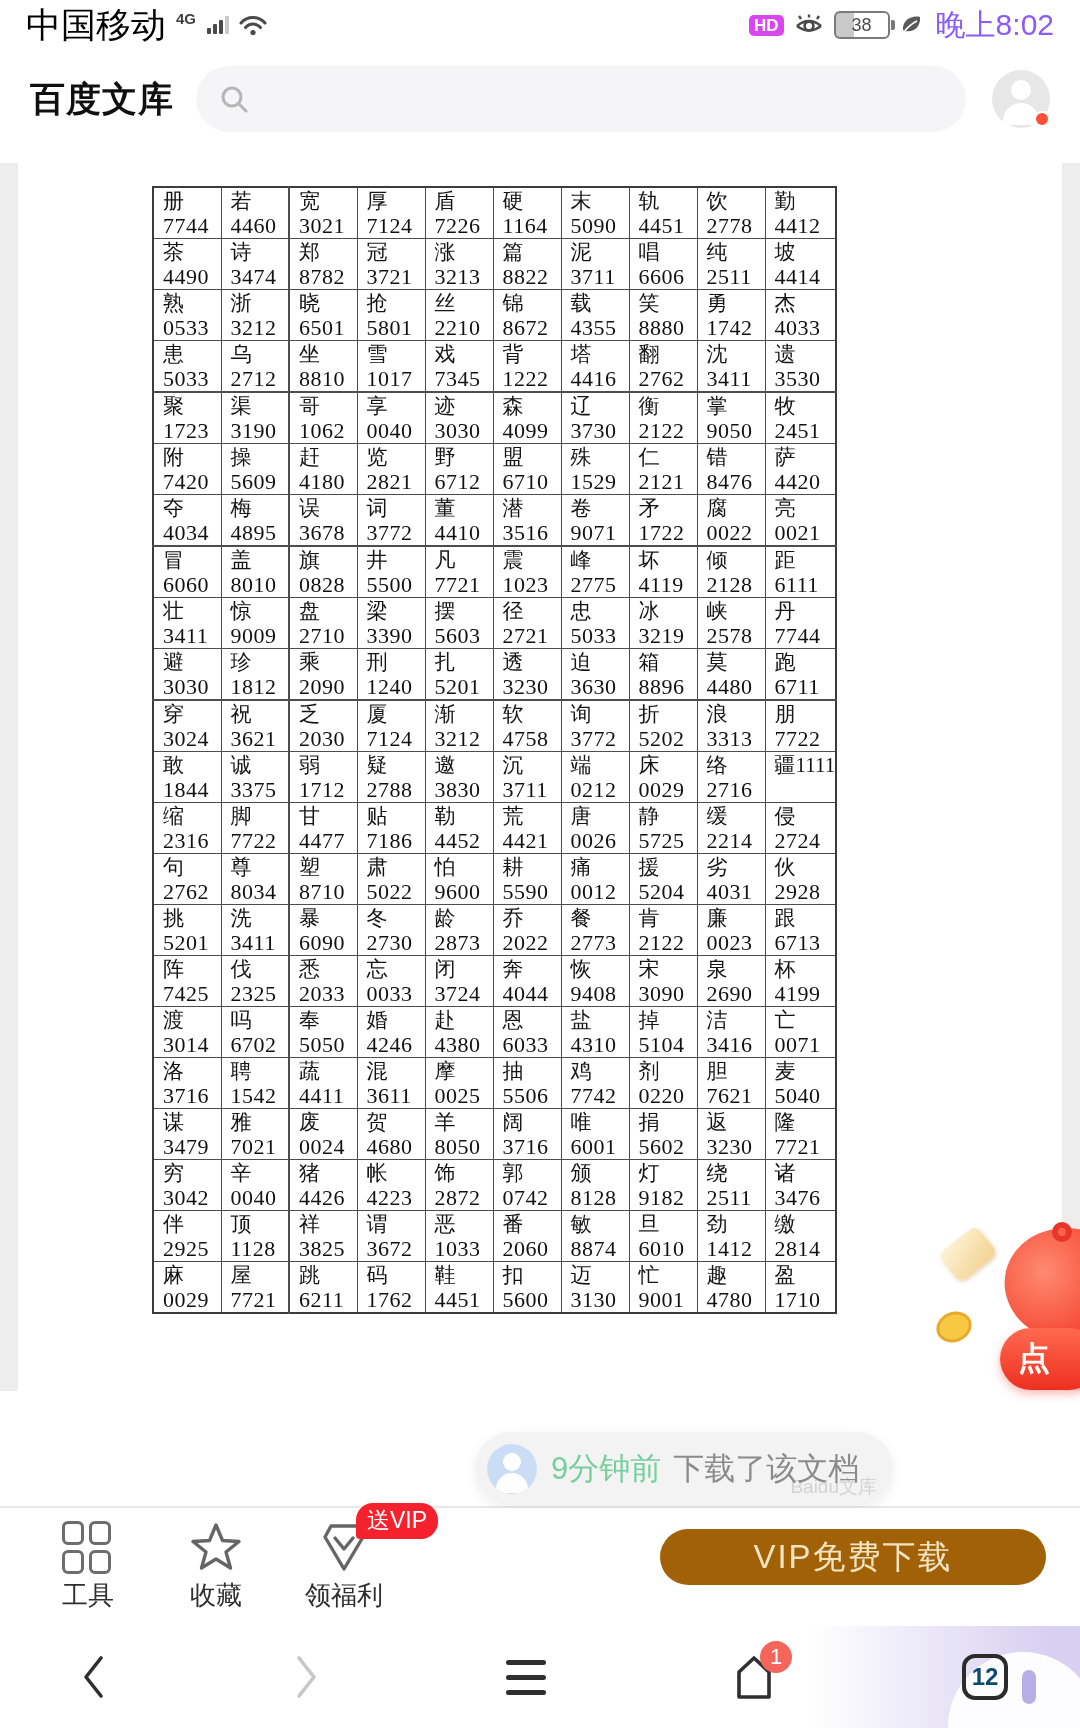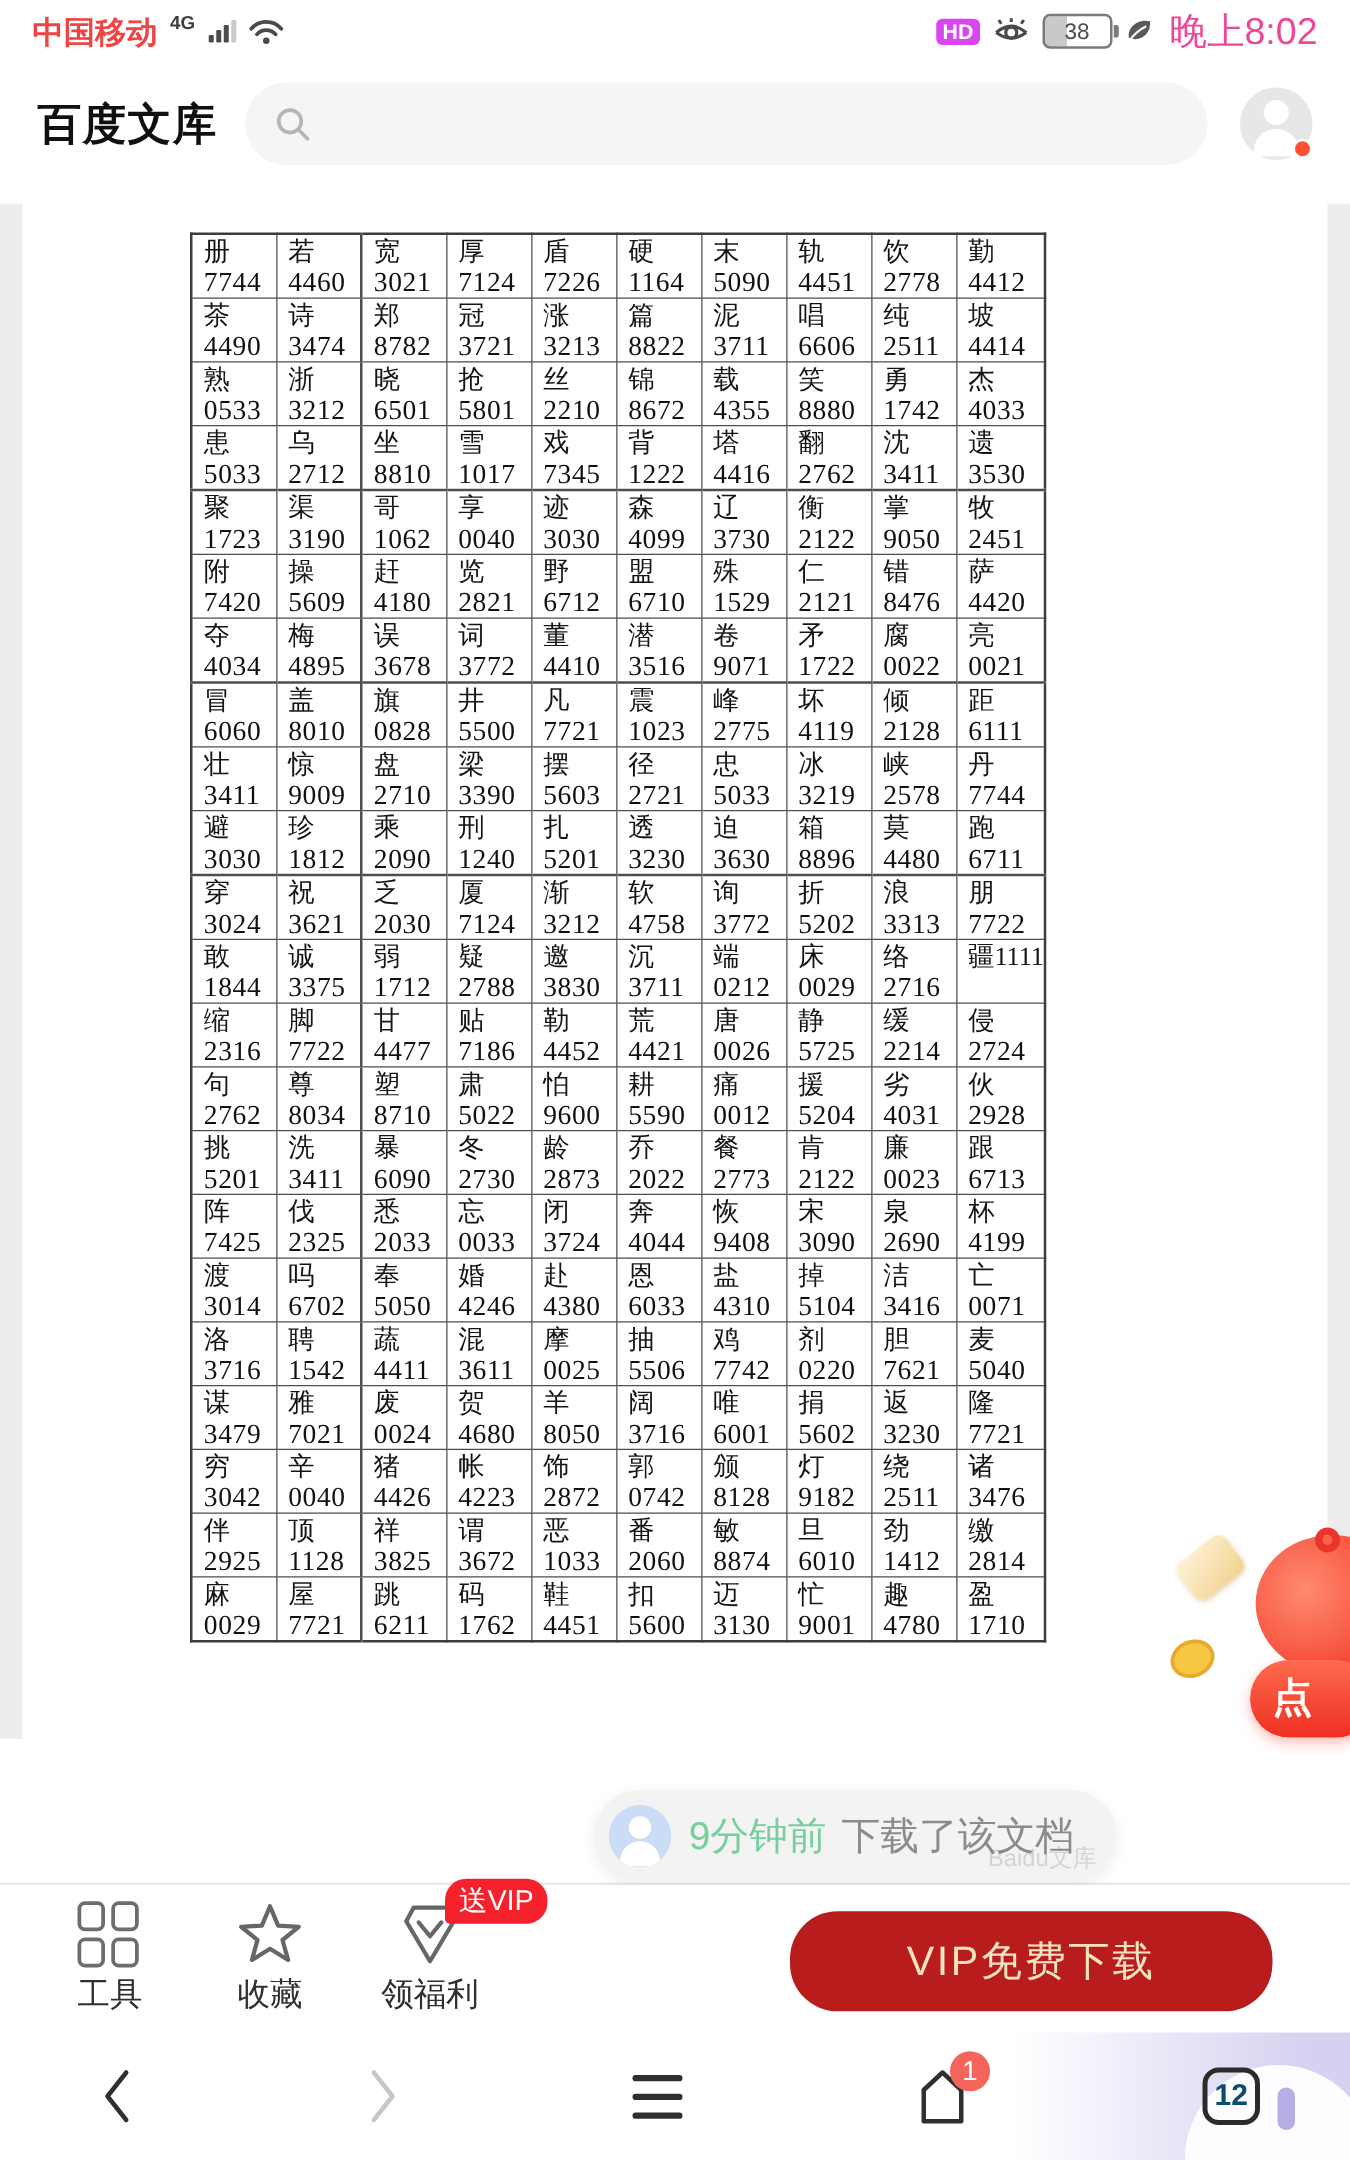--- a/index.html
+++ b/index.html
@@ -3,28 +3,28 @@
 <meta charset="utf-8">
 <style>
   * { margin:0; padding:0; box-sizing:border-box; }
   html,body { width:1080px; height:1728px; overflow:hidden; }
   body { font-family:"Liberation Sans","DejaVu Sans",sans-serif; background:#fff; position:relative; }
   .screen { width:1080px; height:1728px; position:relative; overflow:hidden; }
 
   
   .status-bar { height:44px; display:flex; align-items:center; justify-content:space-between; padding:6px 26px 0 26px; color:#3f3f3f; }
   .sb-left, .sb-right { display:flex; align-items:center; gap:9px; }
-  .sb-carrier { font-size:25px; color:#ef4444;font-weight:bold; }
+  .sb-carrier { font-size:35px; color:#000000; }
   .sb-net { font-size:15px; font-weight:700; margin:-14px 0 0 1px; color:#3e3e3e; }
   .sig { display:flex; align-items:flex-end; gap:2px; height:18px; margin-left:2px; }
   .sig i { display:block; width:4px; background:#4a4a4a; border-radius:1px; }
   .hd-badge { background:#d946ef; color:#fff; font-size:17px; font-weight:700; border-radius:5px; padding:2px 5px; line-height:1; }
   .battery { position:relative; width:56px; height:28px; border:2px solid #7a7a7a; border-radius:6px; display:flex; align-items:center; justify-content:center; font-size:18px; color:#4c4c4c; background:linear-gradient(90deg,#c9c9c9 0 34%,#fff 34%); }
   .battery:after { content:""; position:absolute; right:-7px; top:7px; width:4px; height:10px; background:#7a7a7a; border-radius:0 2px 2px 0; }
-  .sb-time { font-size:30px; color:#ec4899; margin-left:4px; }
+  .sb-time { font-size:30px; color:#8b5cf6; margin-left:4px; }
 
   
   .header { height:116px; display:flex; align-items:center; padding:0 30px 6px 30px; background:#fff; }
   .brand { font-size:35px; font-weight:700; color:#101010; letter-spacing:1px; white-space:nowrap; }
   .search { flex:1; height:66px; margin:0 26px 0 22px; background:#f5f5f7; border-radius:33px; display:flex; align-items:center; padding:0 22px; }
   .search-ph { font-size:29px; color:#b9b9b9; margin-left:12px; white-space:nowrap; overflow:hidden; }
   .avatar { width:58px; height:58px; border-radius:50%; background:#e7e7e7; position:relative; flex:0 0 auto; overflow:visible; }
   .avatar .head { position:absolute; left:19px; top:10px; width:20px; height:20px; border-radius:50%; background:#fff; }
   .avatar .bodyp { position:absolute; left:11px; top:33px; width:36px; height:22px; border-radius:18px 18px 0 0; background:#fff; }
   .avatar .dot { position:absolute; right:0px; bottom:1px; width:16px; height:16px; border-radius:50%; background:#ff4f35; border:2px solid #fff; }
@@ -58,21 +58,21 @@
   .promo-coin { position:absolute; right:108px; top:84px; width:36px; height:30px; background:#f7c843; border:3px solid #e8a92d; border-radius:50%; transform:rotate(-22deg); }
   .promo-btn { position:absolute; right:-20px; top:100px; width:100px; height:62px; border-radius:31px; background:linear-gradient(180deg,#ff6a4f,#ee2f21); color:#fff; font-size:32px; font-weight:700; display:flex; align-items:center; padding-left:18px; box-shadow:0 4px 10px rgba(240,60,40,0.35); }
 
   
   .toolbar { height:118px; background:#fff; position:relative; display:flex; align-items:center; padding-left:24px; }
   .tb-item { width:128px; display:flex; flex-direction:column; align-items:center; gap:5px; position:relative; }
   .tb-label { font-size:26px; color:#2f2f2f; }
   .grid-icon { width:52px; height:52px; display:grid; grid-template-columns:22px 22px; grid-template-rows:24px 24px; gap:5px; }
   .grid-icon i { border:3.5px solid #6d6d6d; border-radius:6px; }
   .vip-badge { position:absolute; top:-18px; right:-30px; background:#f5222d; color:#fff; font-size:23px; line-height:1; padding:6px 11px 7px; border-radius:17px 17px 17px 4px; white-space:nowrap;margin-left:15px; }
-  .vip-btn { position:absolute; left:632px; top:21px; width:386px; height:80px; border-radius:38px; background:#b91c1c; color:#f3e3c0; font-size:33px; letter-spacing:2px; display:flex; align-items:center; justify-content:center; }
+  .vip-btn { position:absolute; left:660px; top:21px; width:386px; height:56px; border-radius:38px; background:#a16207; color:#f3e3c0; font-size:33px; letter-spacing:2px; display:flex; align-items:center; justify-content:center; }
 
   
   .navbar { height:102px; background:#fff; position:relative; display:flex; align-items:center; justify-content:space-between; padding:0 72px 0 78px; }
   .nav-deco { position:absolute; right:0; top:0; width:270px; height:102px; background:linear-gradient(90deg, rgba(216,210,242,0), #d7d0f1 88%); }
   .nav-blob { position:absolute; right:-18px; top:26px; width:150px; height:150px; border-radius:50%; background:#fdfdff; }
   .nav-pill { position:absolute; right:44px; top:44px; width:14px; height:34px; border-radius:7px; background:#b7aee6; }
   .nav-item { position:relative; z-index:2; display:flex; align-items:center; justify-content:center; }
   .menu-icon { display:flex; flex-direction:column; gap:10px; }
   .menu-icon i { display:block; width:40px; height:5px; background:#2f2f2f; border-radius:2.5px; }
   .tabs-box { width:46px; height:46px; border:4px solid #2b2b2b; border-radius:13px; display:flex; align-items:center; justify-content:center; font-size:24px; font-weight:700; color:#0c4a6e; }

